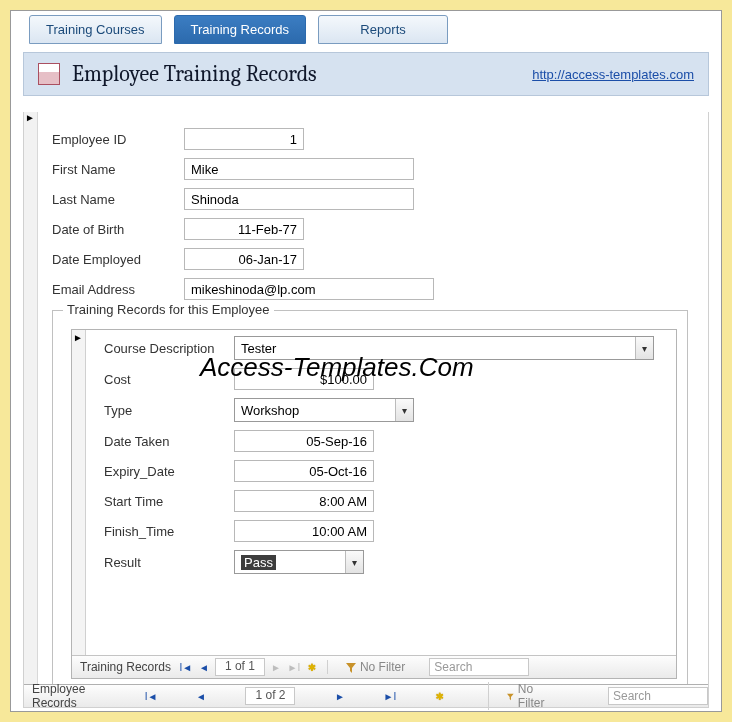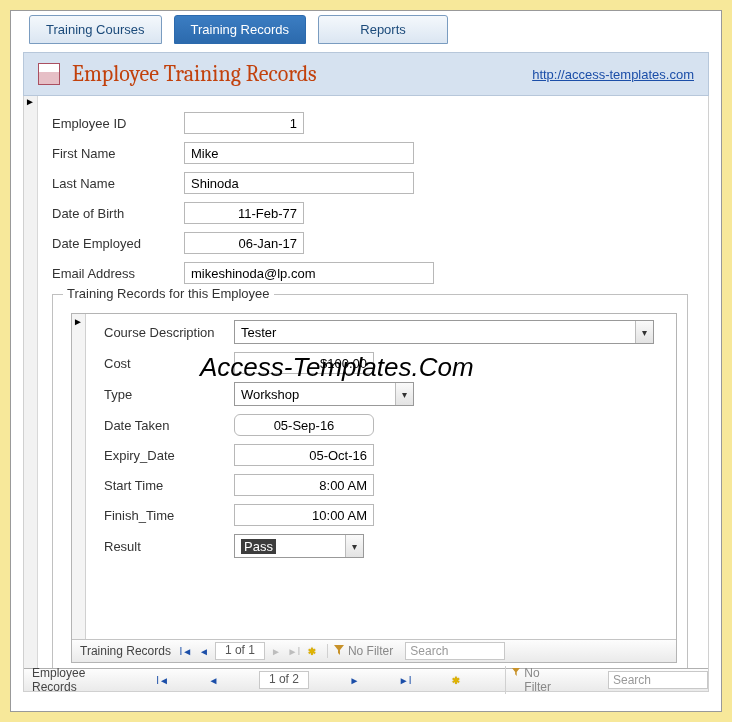--- a/index.html
+++ b/index.html
@@ -49,31 +49,31 @@
   }
   .header-icon {
     width: 22px; height: 22px;
     border: 1px solid #aa4f60;
     background: linear-gradient(#fff 0%, #fff 40%, #e6bfc6 40%, #e6bfc6 100%);
     margin-right: 12px;
   }
   .header-title {
     font-family: "Cambria", Georgia, serif;
     font-size: 22px;
-    color: #c2410c;
+    color: #0f172a;
     flex: 1;
   }
   .header-link {
     color: #1b4ea8;
     text-decoration: underline;
     font-size: 13px;
   }
   .form-body {
     position: relative;
-    margin: 0 12px;
+    margin: 16px 12px;
     padding: 14px 4px 0 0;
     height: 596px;
     border: 1px solid #d0d0d0;
     border-top: none;
     background: #fff;
   }
   .rec-sel {
     position: absolute;
     left: 0; top: 0; bottom: 0;
     width: 14px;
@@ -202,23 +202,23 @@
   .navbtn.dis { color: #bdbdbd; cursor: default; }
   .navpos {
     border: 1px solid #c8c8c8;
     background: #fff;
     height: 18px; min-width: 50px;
     padding: 0 4px;
     text-align: center;
     margin: 0 2px;
   }
   .filterbox {
-    display: inline-flex; align-items: flex-start;
+    display: inline-flex; align-items: center;
     border-left: 1px solid #d0d0d0;
-    margin-left: 6px; padding: 0 6px;
+    margin-left: 6px; padding: 0 18px;
     color: #888; gap: 4px;
   }
   .funnel {
     width: 10px; height: 10px;
     display: inline-block;
   }
   .funnel svg { width: 100%; height: 100%; }
   .searchbox {
     border: 1px solid #c8c8c8;
     background: #fff;
@@ -308,21 +308,21 @@
           </div>
           <div class="frow">
             <div class="lbl">Type</div>
             <div class="select-wrap w-type">
               <div class="sel-text">Workshop</div>
               <div class="chev">▾</div>
             </div>
           </div>
           <div class="frow">
             <div class="lbl">Date Taken</div>
-            <input class="text w-num" style="text-align: center; border-radius: 6px;" value="05-Sep-16">
+            <input class="text w-num" style="text-align: right;" value="05-Sep-16">
           </div>
           <div class="frow">
             <div class="lbl">Expiry_Date</div>
             <input class="text w-num" style="text-align: right;" value="05-Oct-16">
           </div>
           <div class="frow">
             <div class="lbl">Start Time</div>
             <input class="text w-num" style="text-align: right;" value="8:00 AM">
           </div>
           <div class="frow">

